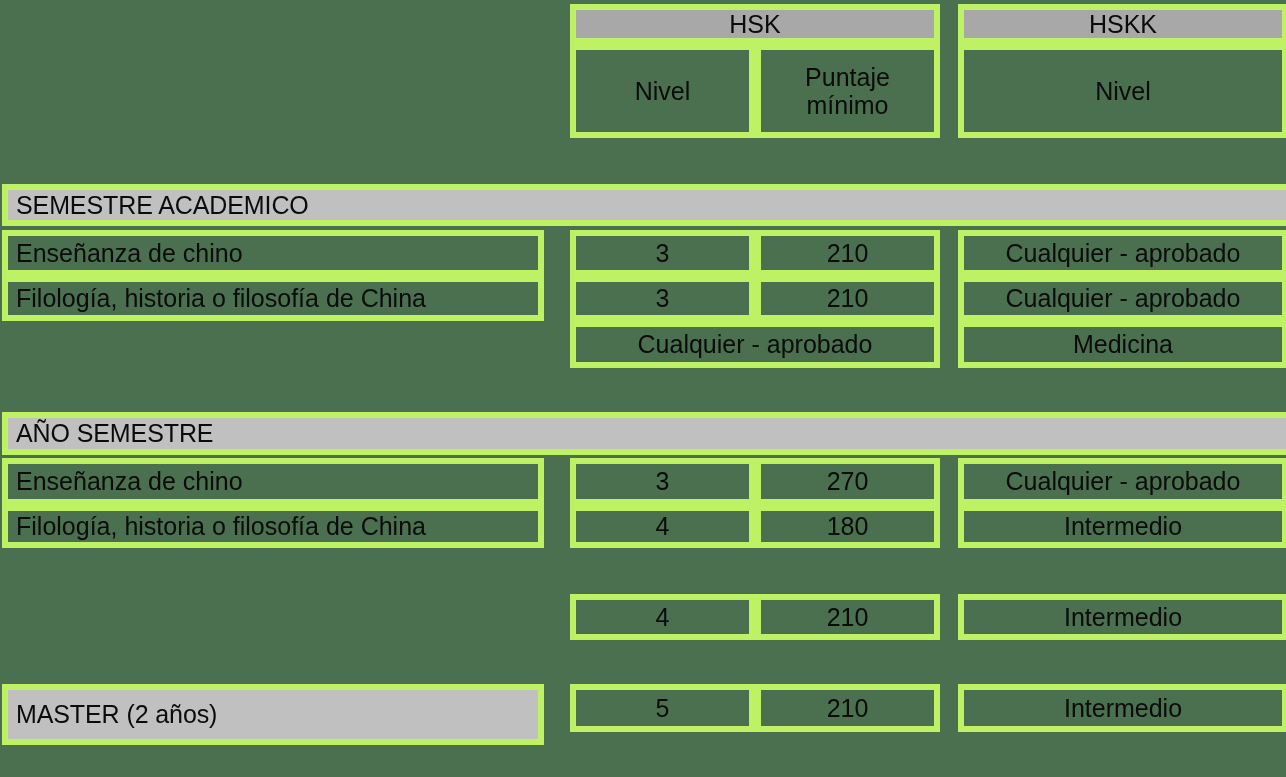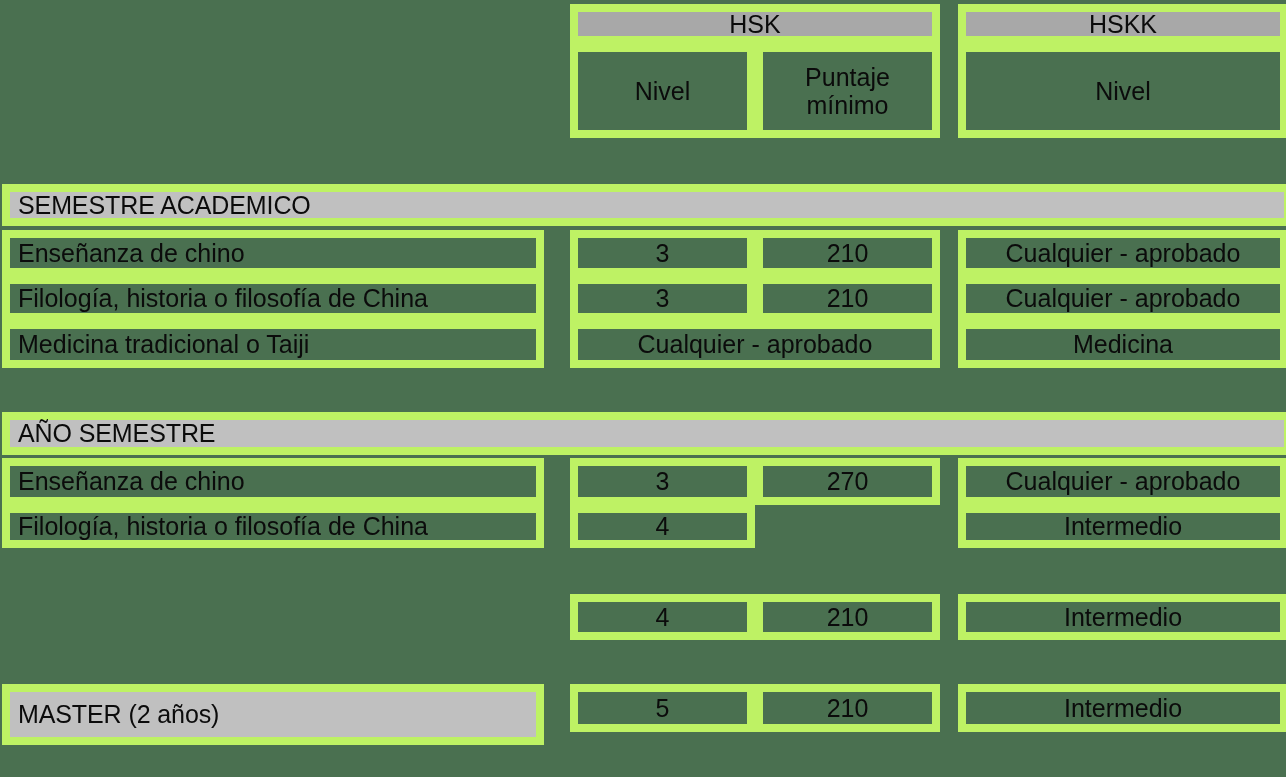--- a/index.html
+++ b/index.html
@@ -27,21 +27,21 @@
     display: flex;
     align-items: center;
     color: #0b0b0b;
     font-size: 25px;
     line-height: 1.05;
     white-space: nowrap;
   }
   .ctr { justify-content: center; text-align: center; }
   .lft { justify-content: flex-start; padding-left: 8px; }
 
-  .bordered { border: 8px solid #bef264; }
+  .bordered { border: 6px solid #bef264; }
 
   .gray-head {
     background: #a8a8a8;
   }
   .gray-band {
     background: #c0c0c0;
   }
 
   .band-label {
     font-size: 25px;
@@ -103,23 +103,20 @@
   <div class="cell bordered ctr" style="left:570px; top:276px; width:185px; height:45px;">
     <span>3</span>
   </div>
   <div class="cell bordered ctr" style="left:755px; top:276px; width:185px; height:45px;">
     <span>210</span>
   </div>
   <div class="cell bordered ctr" style="left:958px; top:276px; width:330px; height:45px;">
     <span>Cualquier - aprobado</span>
   </div>
 
-  <div class="cell bordered lft" style="left:2px; top:321px; width:542px; height:47px;">
-    <span>Medicina tradicional o Taiji</span>
-  </div>
   <div class="cell bordered ctr" style="left:570px; top:321px; width:370px; height:47px;">
     <span>Cualquier - aprobado</span>
   </div>
   <div class="cell bordered ctr" style="left:958px; top:321px; width:330px; height:47px;">
     <span>Medicina</span>
   </div>
 
   <div class="cell bordered gray-band lft band-label" style="left:2px; top:412px; width:1290px; height:43px;">
     <span>AÑO SEMESTRE</span>
   </div>
@@ -135,20 +132,23 @@
   </div>
   <div class="cell bordered ctr" style="left:958px; top:458px; width:330px; height:47px;">
     <span>Cualquier - aprobado</span>
   </div>
 
   <div class="cell bordered lft" style="left:2px; top:505px; width:542px; height:43px;">
     <span>Filología, historia o filosofía de China</span>
   </div>
   <div class="cell bordered ctr" style="left:570px; top:505px; width:185px; height:43px;">
     <span>4</span>
+  </div>
+  <div class="cell bordered ctr" style="left:755px; top:505px; width:185px; height:43px;">
+    <span>180</span>
   </div>
   <div class="cell bordered ctr" style="left:958px; top:505px; width:330px; height:43px;">
     <span>Intermedio</span>
   </div>
 
   <div class="cell bordered ctr" style="left:570px; top:594px; width:185px; height:46px;">
     <span>4</span>
   </div>
   <div class="cell bordered ctr" style="left:755px; top:594px; width:185px; height:46px;">
     <span>210</span>

